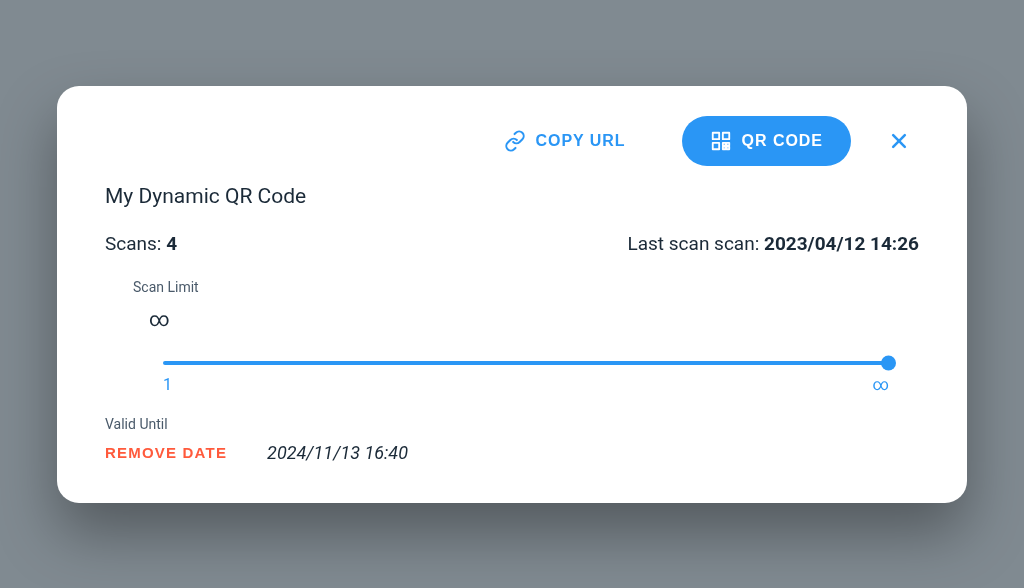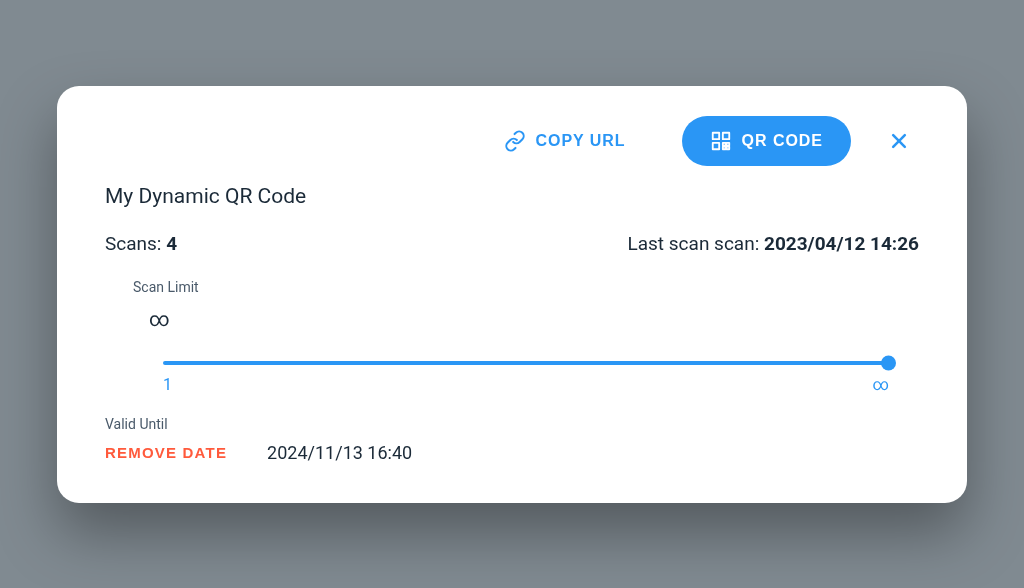--- a/index.html
+++ b/index.html
@@ -119,20 +119,21 @@
   .remove-date {
     color: #ff5a3c;
     font-weight: 700;
     letter-spacing: 0.08em;
     font-size: 15px;
     background: transparent; border: none; cursor: pointer;
   }
   .valid-value {
     font-size: 18px;
     color: #1b2a38;
+    font-style: italic;
   }
   svg { display: block; }
 </style>
 </head>
 <body>
 
 <div class="card">
 
   <div class="top-actions">
     <button class="btn btn-outline">

